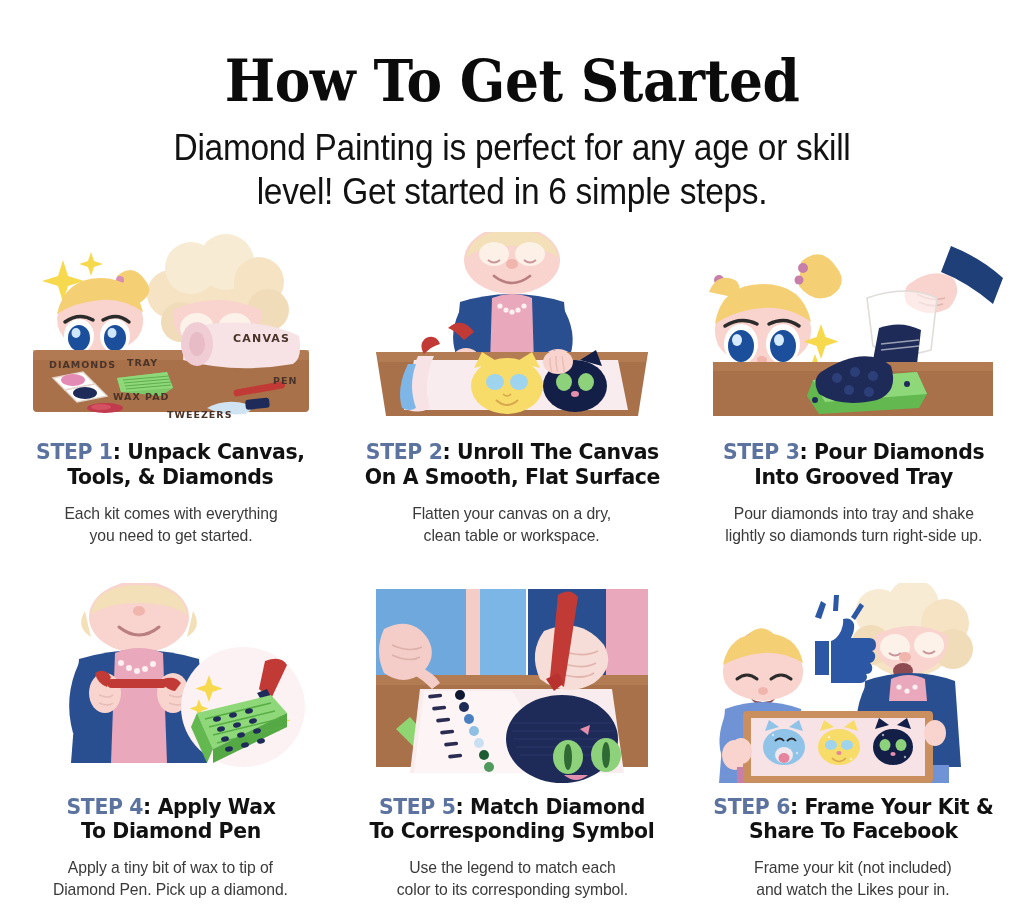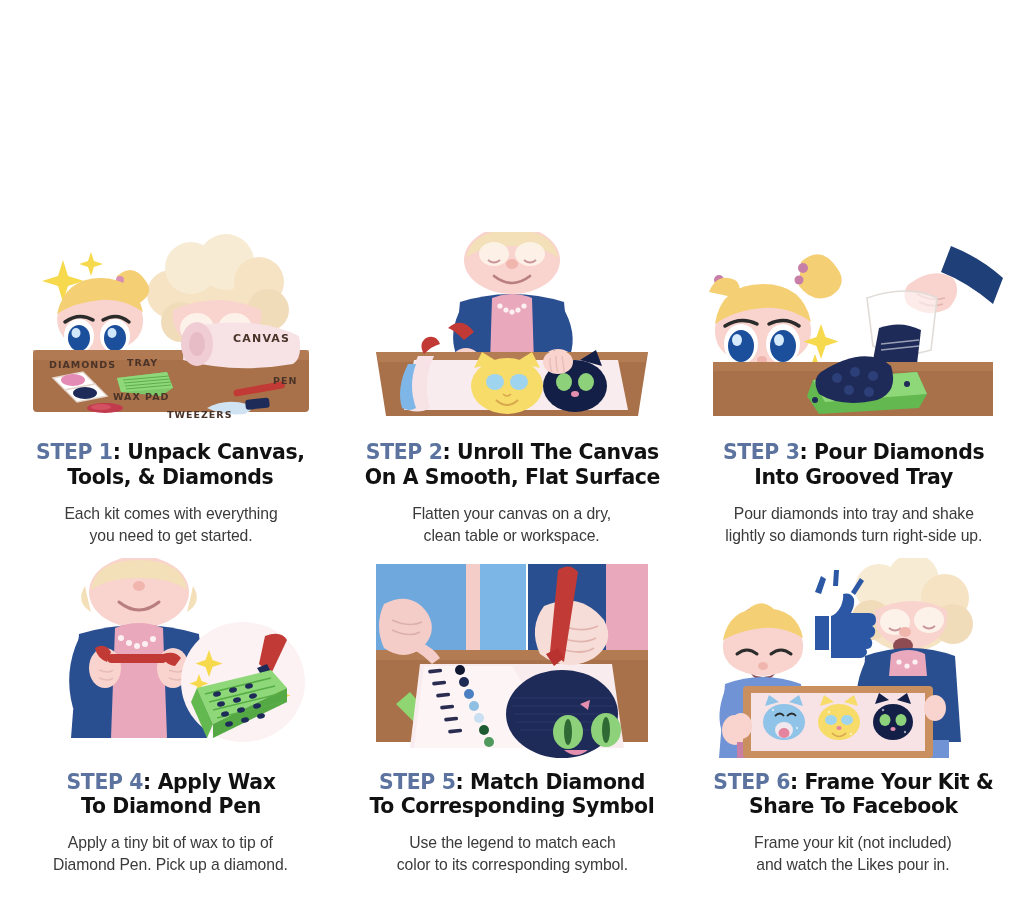--- a/index.html
+++ b/index.html
@@ -34,21 +34,21 @@
     letter-spacing: -0.3px;
   }
 
   
   .grid {
     position:absolute; top: 232px; left: 0;
     width: 1024px;
     display: grid;
     grid-template-columns: repeat(3, 1fr);
     grid-template-rows: auto auto;
-    row-gap: 11px;
+    row-gap: 36px;
   }
   .cell { display:flex; flex-direction:column; align-items:center; padding: 0 14px; }
 
   .art { width: 100%; height: 196px; display:flex; align-items:flex-end; justify-content:center; }
   .art.tall { height: 200px; }
   .art svg { display:block; }
 
   .steplabel {
     margin-top: 12px;
     text-align:center;
@@ -73,20 +73,27 @@
     transform: scaleX(0.96);
   }
   
   .hand { font-family:"DejaVu Sans", sans-serif; font-weight:600; fill:#4a3328; }
 </style>
 </head>
 <body>
 
 <div class="page">
 
+  <div class="header">
+    <div class="title">How To Get Started</div>
+    <div class="subtitle">
+      <div>Diamond Painting is perfect for any age or skill</div>
+      <div>level! Get started in 6 simple steps.</div>
+    </div>
+  </div>
 
   <div class="grid">
 
     <div class="cell">
       <div class="art">
         <svg width="300" height="196" viewBox="0 0 300 196">
 
           <g fill="#f7d94e">
             <path d="M42 28 l5 16 16 5 -16 5 -5 16 -5 -16 -16 -5 16 -5z"></path>
             <path d="M70 20 l3 9 9 3 -9 3 -3 9 -3 -9 -9 -3 9 -3z"></path>

